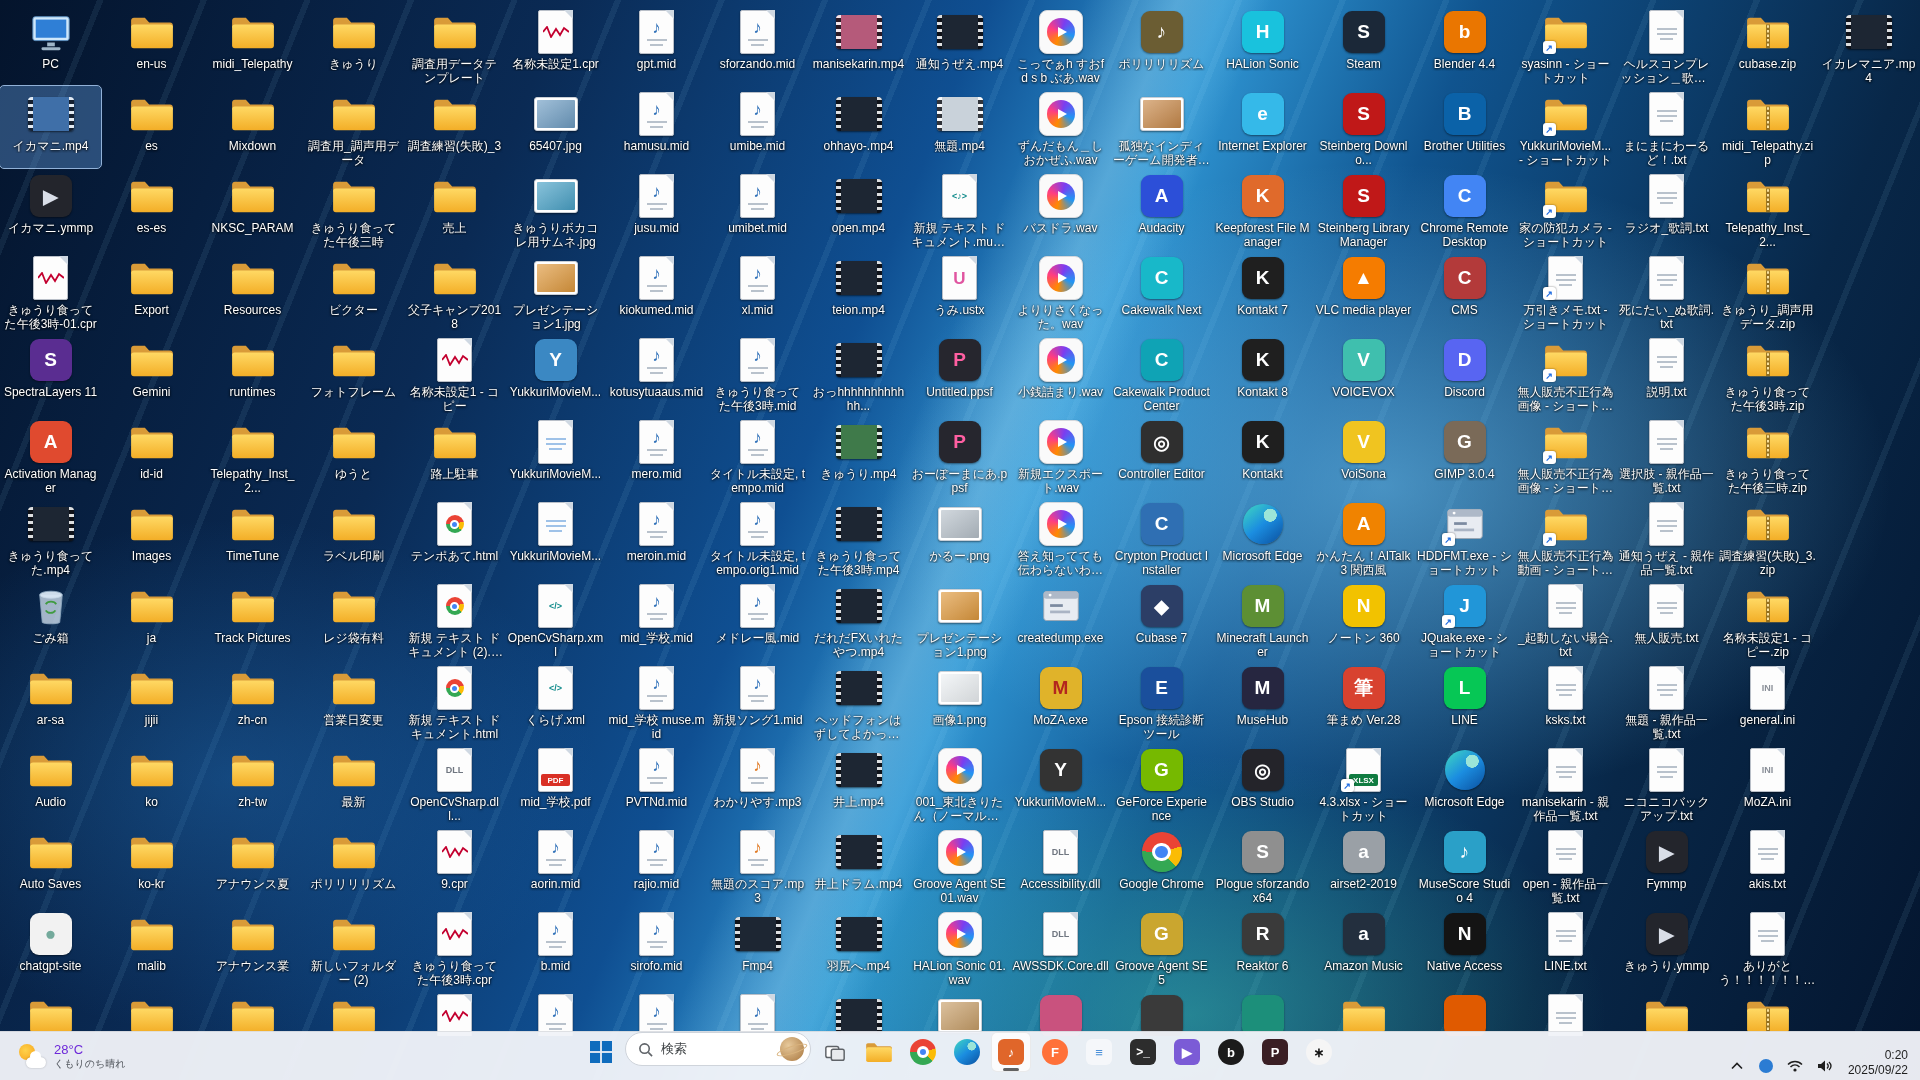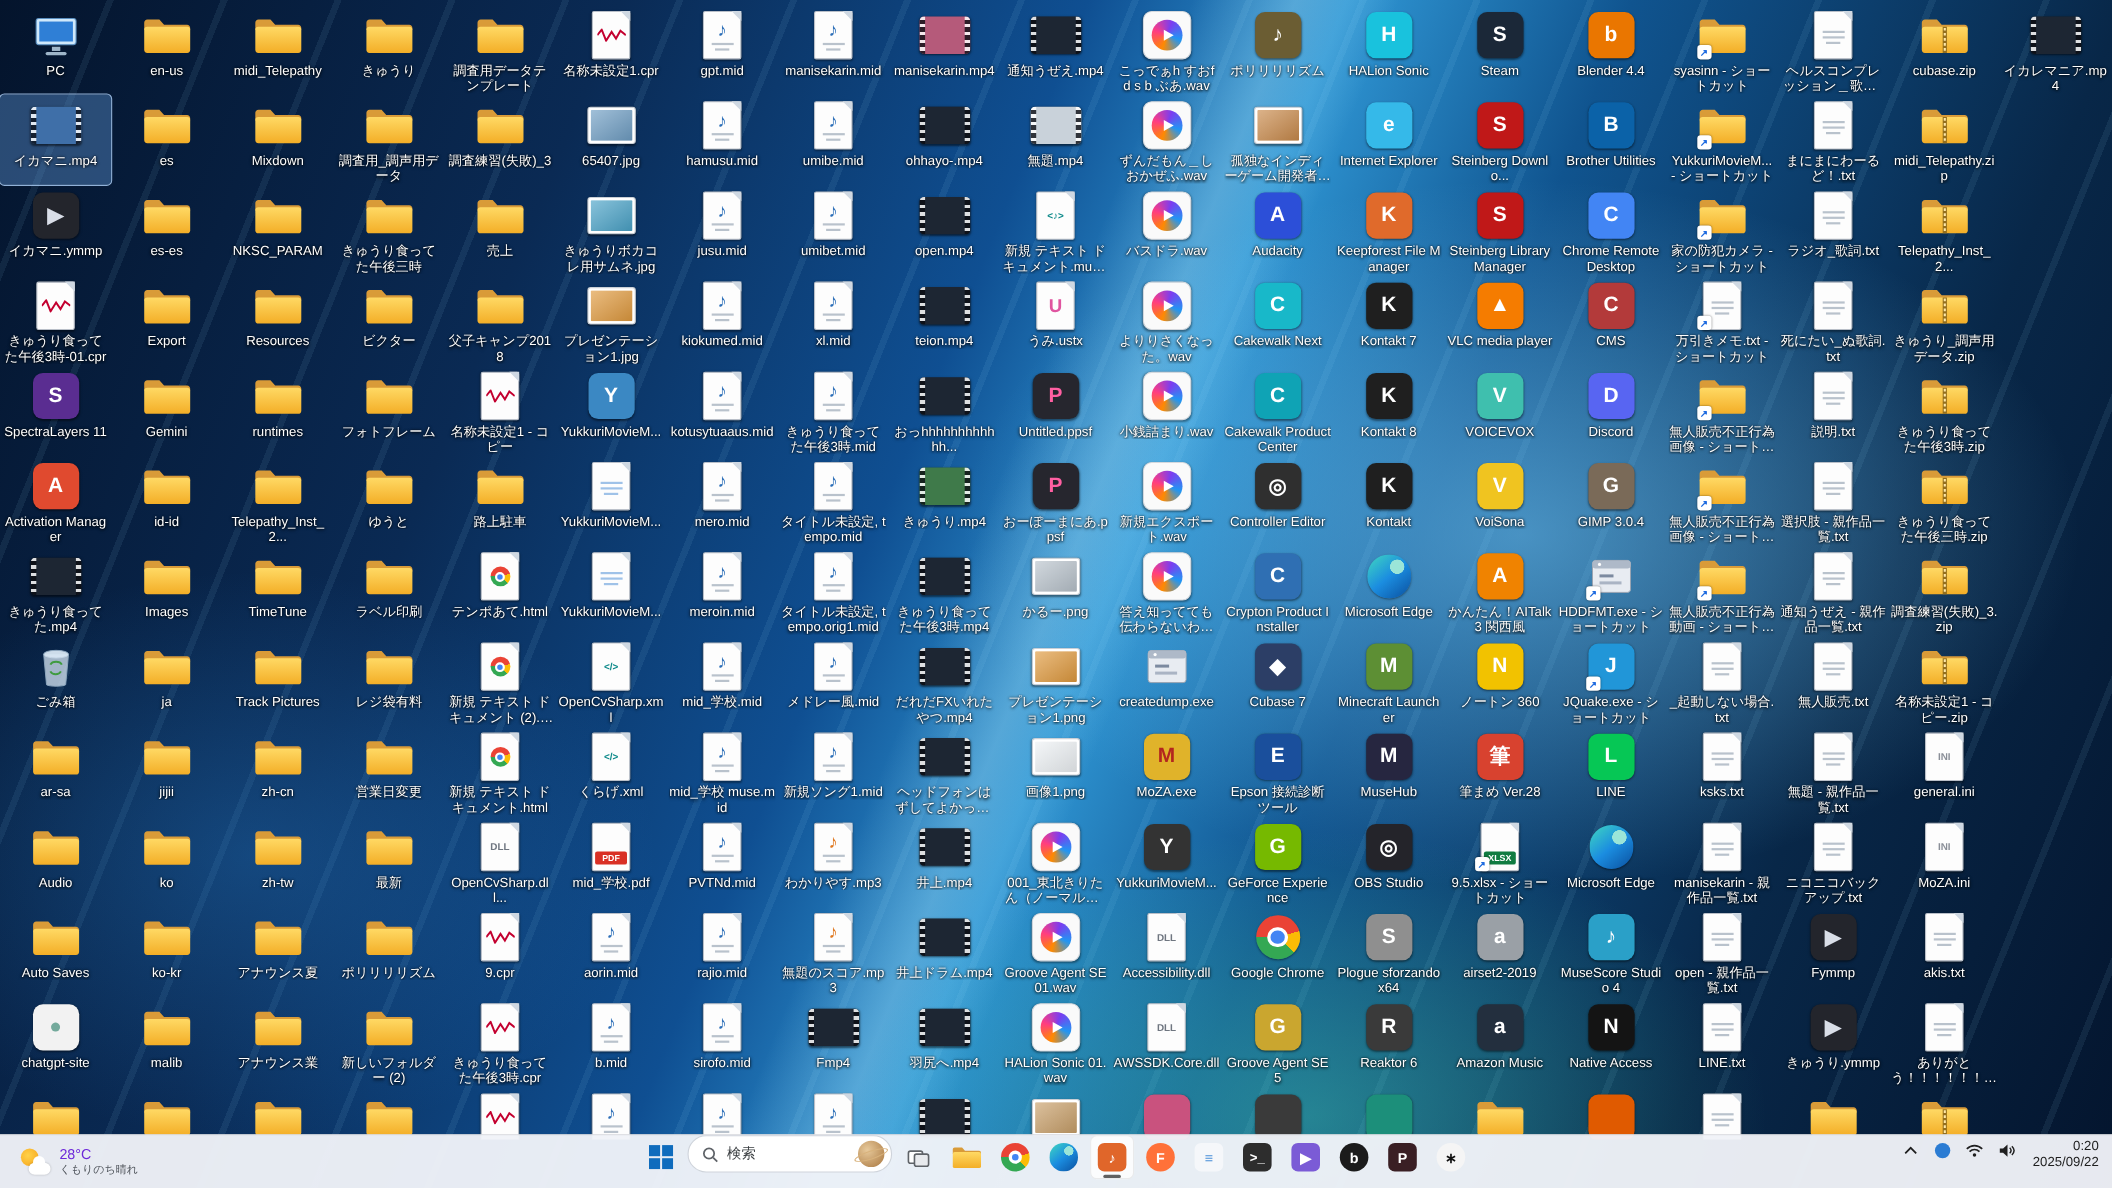--- a/index.html
+++ b/index.html
@@ -84,21 +84,21 @@
   .tb{width:40px;height:40px;border-radius:6px;display:flex;align-items:center;justify-content:center;position:relative;flex:none;}
   .tb.active{background:rgba(255,255,255,.8);box-shadow:inset 0 0 0 1px rgba(0,0,0,.07);}
   .tb.active:after{content:"";position:absolute;bottom:1px;left:50%;transform:translateX(-50%);width:16px;height:3px;border-radius:2px;background:#616161;}
   .tb .tile{width:26px;height:26px;border-radius:6px;font-size:13px;box-shadow:none;}
   .tb .ball{width:26px;height:26px;box-shadow:none;}
   .search{height:34px;min-width:186px;background:#fff;border:1px solid #cfd4db;border-radius:17px;display:flex;align-items:center;
     gap:8px;padding:0 6px 0 12px;box-sizing:border-box;}
   .search .q{font-size:13px;color:#3c4043;}
   .saturn{width:24px;height:24px;border-radius:50%;background:radial-gradient(circle at 35% 35%,#e7c99b,#a9773f);position:relative;margin-left:auto;flex:none;}
   .saturn i{position:absolute;left:-4px;right:-4px;top:9px;height:6px;border:1.6px solid #d8b27c;border-radius:50%;transform:rotate(-18deg);}
-  .tray{position:absolute;right:8px;top:0;bottom:0;display:flex;align-items:flex-start;gap:11px;color:#1f1f1f;}
+  .tray{position:absolute;right:8px;top:0;bottom:0;display:flex;align-items:flex-end;gap:11px;color:#1f1f1f;}
   .tray .ti{display:flex;align-items:center;justify-content:center;width:18px;height:28px;border-radius:4px;}
   .clock{text-align:right;font-size:12px;line-height:15px;color:#1f1f1f;padding:2px 4px;border-radius:4px;}
 </style>
 </head>
 <body>
 
 <svg width="0" height="0" style="position:absolute">
   <defs>
     <linearGradient id="foldgrad" x1="0" y1="0" x2="0" y2="1">
       <stop offset="0" stop-color="#ffd964"></stop>
@@ -969,21 +969,21 @@
     </div>
     <div class="cell">
       <span class="ic">
         <span class="pg">
           <i class="fold"></i>
           <b class="note" style="color:#2d6fb8">♪</b>
           <i class="ln"></i>
           <i class="ln short"></i>
         </span>
       </span>
-      <span class="lbl">manisekarin.mid</span>
+      <span class="lbl">sforzando.mid</span>
     </div>
     <div class="cell">
       <span class="ic">
         <span class="pg">
           <i class="fold"></i>
           <b class="note" style="color:#2d6fb8">♪</b>
           <i class="ln"></i>
           <i class="ln short"></i>
         </span>
       </span>
@@ -1668,21 +1668,21 @@
       <span class="lbl">筆まめ Ver.28</span>
     </div>
     <div class="cell">
       <span class="ic">
         <span class="pg">
           <i class="fold"></i>
           <b class="band" style="background:#107c41">XLSX</b>
         </span>
         <span class="shortcut">↗</span>
       </span>
-      <span class="lbl">9.5.xlsx - ショートカット</span>
+      <span class="lbl">4.3.xlsx - ショートカット</span>
     </div>
     <div class="cell">
       <span class="ic">
         <span class="tile" style="background:#9aa0a6;color:#fff">a</span>
       </span>
       <span class="lbl">airset2-2019</span>
     </div>
     <div class="cell">
       <span class="ic">
         <span class="tile" style="background:#232f3e;color:#fff">a</span>

